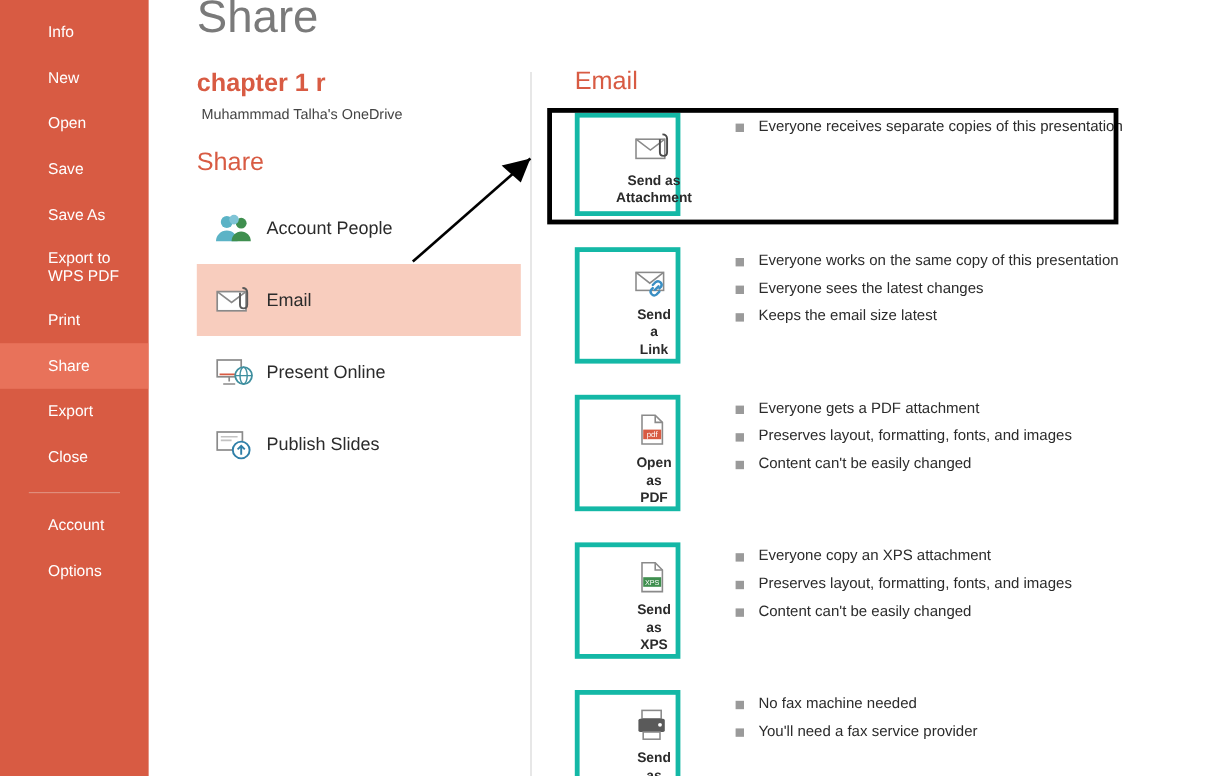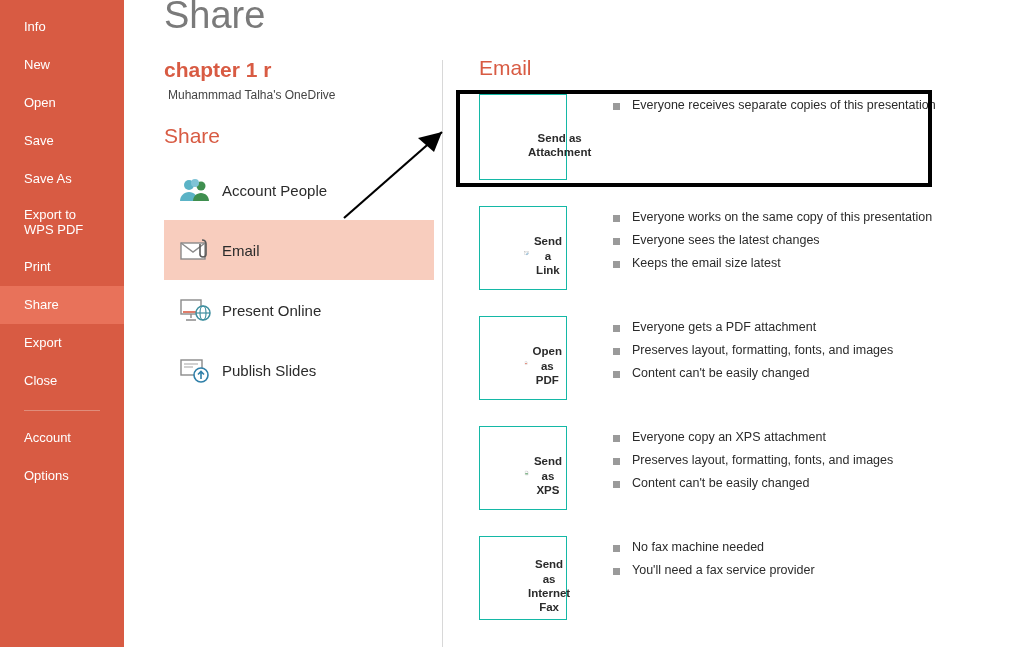--- a/index.html
+++ b/index.html
@@ -23,21 +23,21 @@
   .sidebar {
     position: absolute;
     left: 0;
     top: 0;
     width: 124px;
     height: 647px;
     background: #d85b43;
     color: #ffffff;
   }
   .sidebar-item {
-    padding: 0 0 0 24px;
+    padding: 0 0 0 40px;
     height: 38px;
     display: flex;
     align-items: center;
     font-size: 13px;
     color: #ffffff;
     line-height: 1.15;
     box-sizing: border-box;
   }
   .sidebar-item.two-line {
     height: 50px;
@@ -142,24 +142,24 @@
     font-weight: normal;
   }
   .email-row {
     position: relative;
     display: flex;
     margin-top: 14px;
   }
   .email-btn {
     width: 88px;
     min-height: 84px;
-    border: 1px solid #14b8a6;
+    border: 4px solid #14b8a6;
     background: #ffffff;
     display: flex;
-    flex-direction: row;
+    flex-direction: column;
     align-items: center;
     justify-content: flex-start;
     padding-top: 10px;
     box-sizing: border-box;
     flex: 0 0 88px;
     padding-left: 44px;
   }
   .email-btn .eb-label {
     font-size: 11.5px;
     font-weight: bold;

